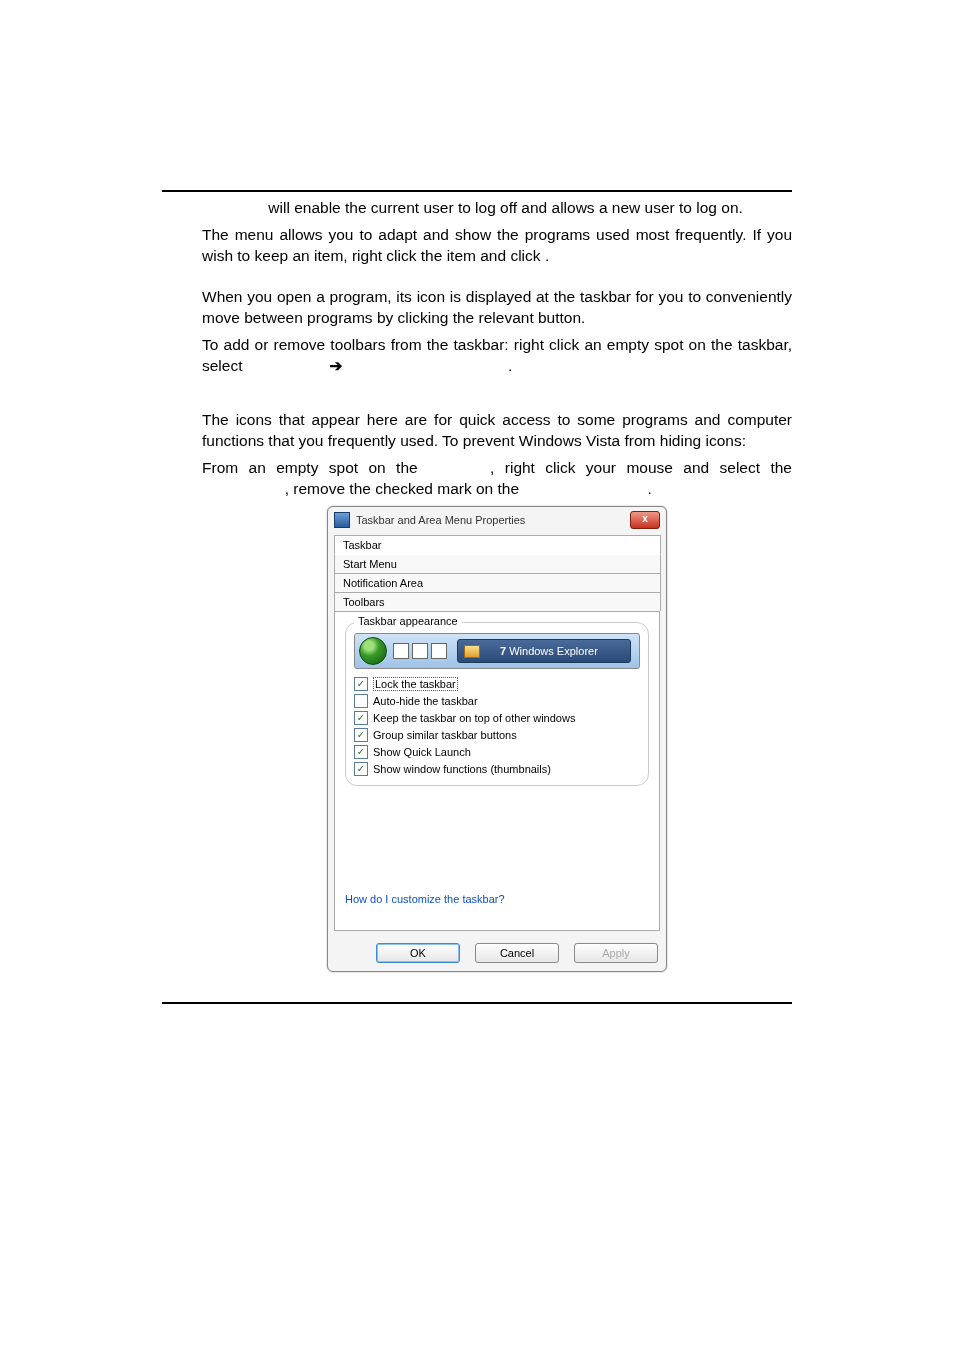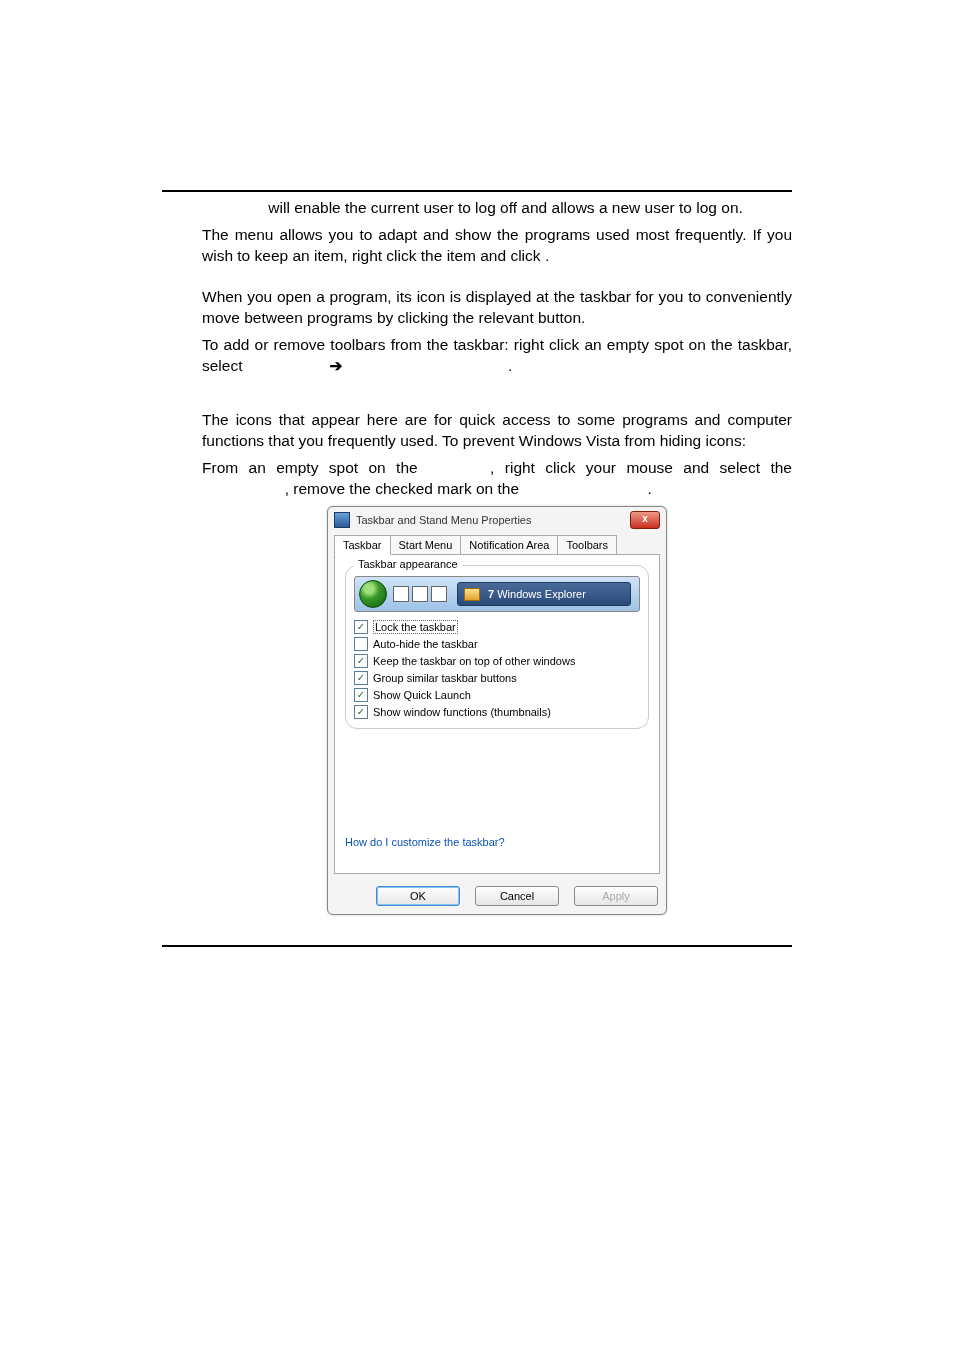--- a/index.html
+++ b/index.html
@@ -74,20 +74,21 @@
     color: #fff;
     font-weight: bold;
     text-align: center;
     line-height: 14px;
     font-size: 10px;
   }
   .tabs {
     display: flex;
     margin: 6px 6px 0 6px;
     font-size: 11px;
+    flex-direction: column;
   }
   .tab {
     border: 1px solid #aaa;
     border-bottom: none;
     padding: 3px 8px;
     background: #f8f8f8;
     margin-right: -1px;
     position: relative;
   }
   .tab.active {
@@ -153,21 +154,21 @@
     max-width: 160px;
     height: 22px;
     background: linear-gradient(#4a6a9a,#2a4a7a);
     border: 1px solid #1a3a5a;
     border-radius: 3px;
     display: flex;
     align-items: center;
     color: #fff;
     font-size: 11px;
     padding: 0 6px;
-    gap: 8px;
+    gap: 20px;
   }
   .folder {
     width: 14px; height: 11px;
     background: linear-gradient(#ffe08a,#e0a030);
     border: 1px solid #a06a10;
   }
   .chkline {
     display: flex;
     align-items: center;
     gap: 5px;
@@ -258,21 +259,21 @@
     <p>The icons that appear here are for quick access to some programs and computer functions that you frequently used. To prevent Windows Vista from hiding icons:</p>
 
     <p>
       <span>From an empty spot on the </span><span style="visibility:hidden">XXXXXX</span><span>, right click your mouse and select the </span><span style="visibility:hidden">XXXXXXXX</span><span>, remove the checked mark on the </span><span style="visibility:hidden">XXXXXXXXXXXX</span><span>.</span>
     </p>
 
     <div class="dialog-wrap">
       <div class="dialog">
         <div class="titlebar">
           <div class="icon"></div>
-          <div class="title">Taskbar and Stand Menu Properties</div>
+          <div class="title">Taskbar and Area Menu Properties</div>
           <div class="closebtn">x</div>
         </div>
         <div class="tabs">
           <div class="tab active">Taskbar</div>
           <div class="tab">Start Menu</div>
           <div class="tab">Notification Area</div>
           <div class="tab">Toolbars</div>
         </div>
         <div class="tabbody">
           <div class="groupbox">

